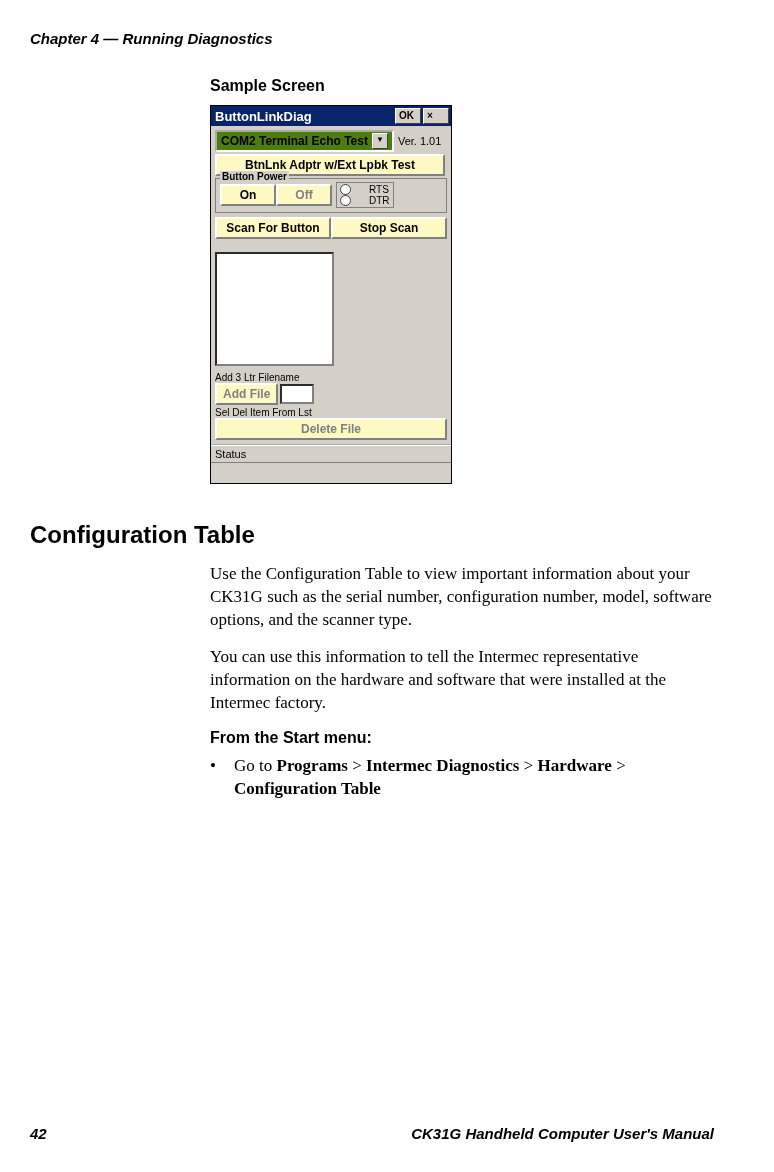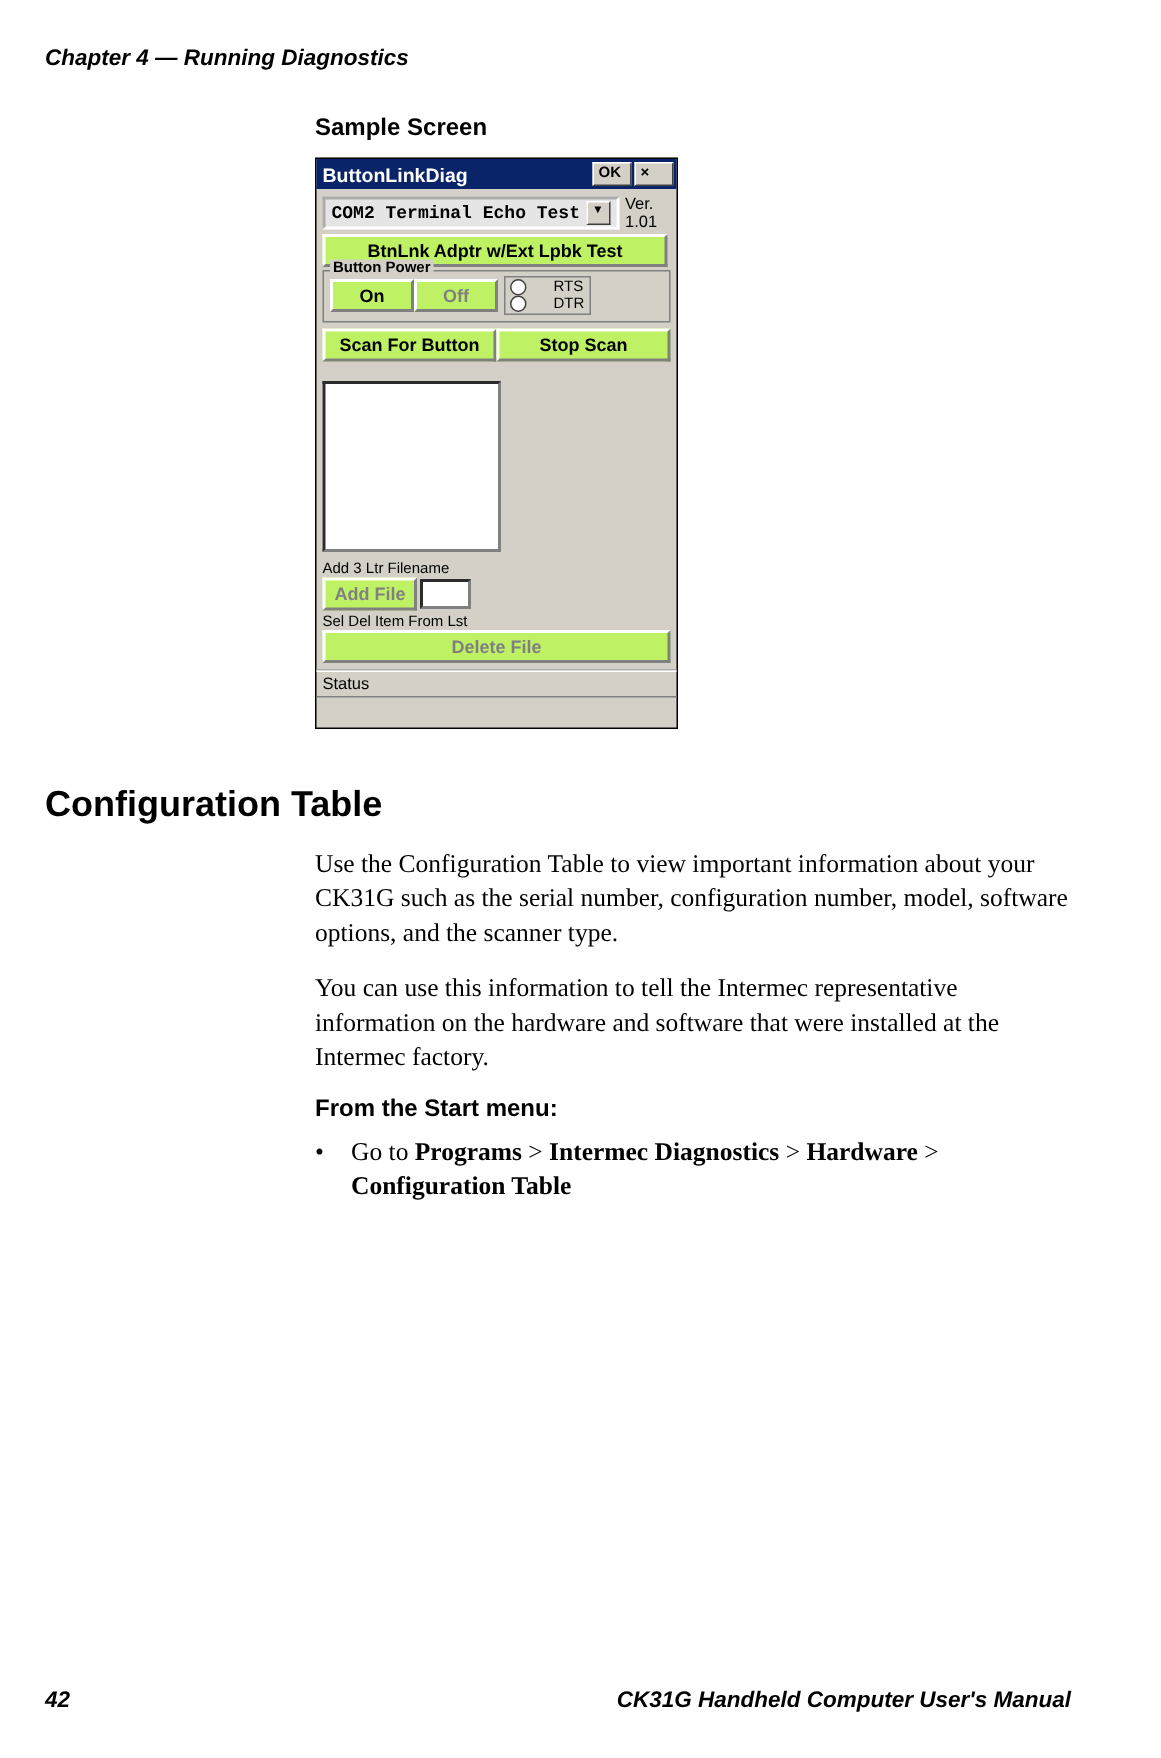--- a/index.html
+++ b/index.html
@@ -72,38 +72,37 @@
   }
   .win-body {
     padding: 4px;
   }
   .win-row {
     display: flex;
     align-items: center;
     margin-bottom: 2px;
   }
   .win-btn {
-    background: #bef264;
+    background: #fef9c3;
     border: 2px solid #fff;
     border-right-color: #808080;
     border-bottom-color: #808080;
     padding: 2px 6px;
     font-weight: bold;
     font-size: 12px;
     text-align: center;
   }
   .combo {
     border: 2px inset #fff;
-    background: #e5e5e5;
+    background: #4d7c0f;
     padding: 1px 4px;
     font-weight: bold;
     flex: 0 0 auto;
     display: flex;
     align-items: center;
-    font-family: Liberation Mono, monospace;
   }
   .combo-arrow {
     width: 14px;
     height: 14px;
     background: #d4d0c8;
     border: 1px solid #fff;
     border-right-color: #404040;
     border-bottom-color: #404040;
     margin-left: 4px;
     text-align: center;

